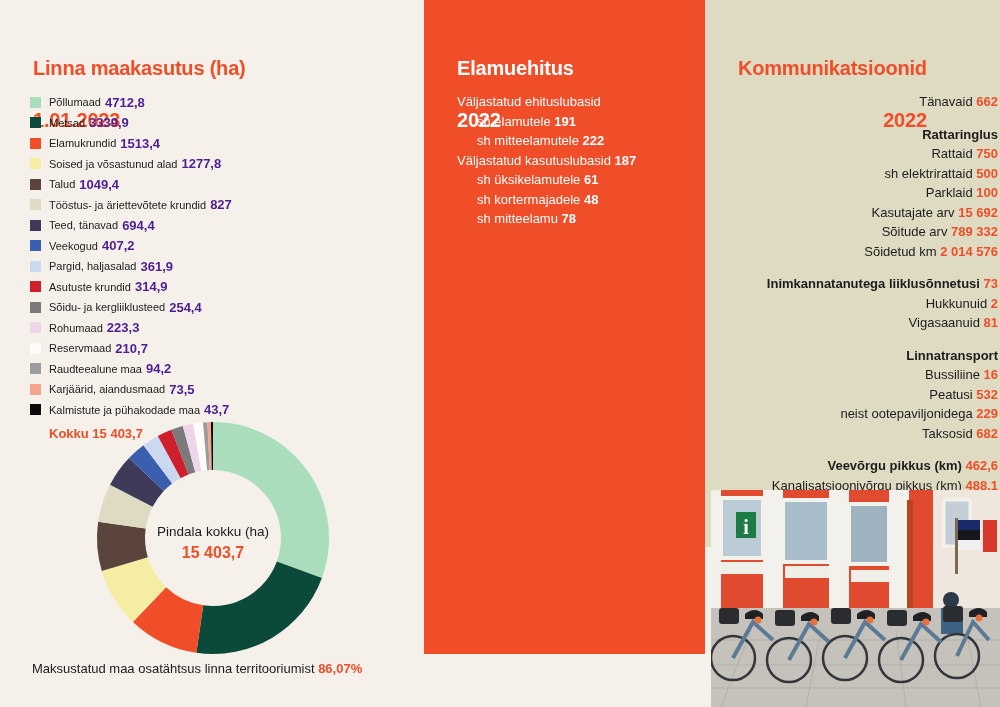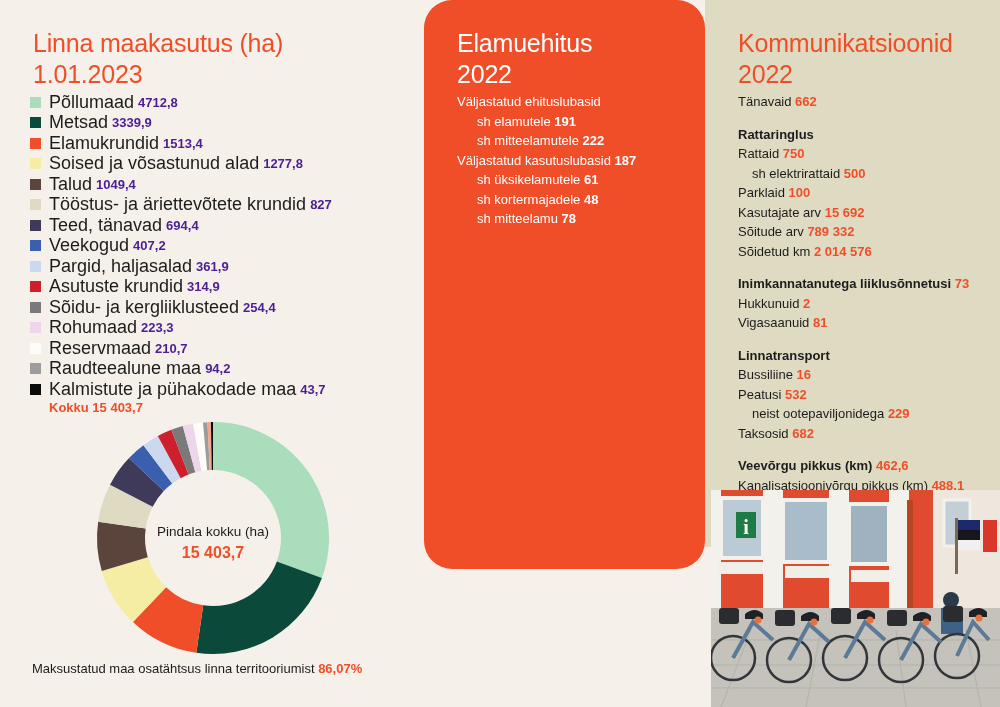--- a/index.html
+++ b/index.html
@@ -6,39 +6,39 @@
   html, body {
     width: 1000px; height: 707px;
     font-family: "Liberation Sans", sans-serif;
     background: #F5F0E9;
     overflow: hidden;
   }
   .page { position: relative; width: 1000px; height: 707px; background: #F5F0E9; }
 
   
   .col-left   { position: absolute; left: 0;   top: 0; width: 424px; height: 707px; background: #F5F0E9; }
-  .col-mid    { position: absolute; left: 424px; top: 0; width: 281px; height: 569px; background: #F04E28; border-radius: 28px; }
-  .col-right  { position: absolute; left: 705px; top: 0; width: 295px; height: 547px; background: #DFDBC2; }
-
-  
-  .h-title { font-size: 25px; font-weight: normal; line-height: 1.22; letter-spacing: -0.2px; }
+  .col-mid    { position: absolute; left: 424px; top: 0; width: 281px; height: 654px; background: #F04E28; }
+  .col-right  { position: absolute; left: 705px; top: 0; width: 295px; height: 547px; background: #DFDBC2; text-align: right; }
+
+  
+  .h-title { font-size: 20px; font-weight: bold; line-height: 1.22; letter-spacing: -0.2px; margin-top: 28px; }
   .h-orange { color: #F04E28; }
   .h-white  { color: #FFFFFF; }
 
   .col-left .head  { position: absolute; left: 33px; top: 28px; }
   .col-mid  .head  { position: absolute; left: 33px; top: 28px; }
   .col-right .head { position: absolute; left: 33px; top: 28px; }
 
   
   .legend { position: absolute; left: 30px; top: 92px; width: 380px; }
   .legend-row { display: flex; align-items: center; height: 20.5px; }
   .swatch { width: 11px; height: 11px; flex: 0 0 11px; margin-right: 8px; }
-  .lg-label { font-size: 18px; color: #1C1C1C; white-space: nowrap; }
+  .lg-label { font-size: 11px; color: #1C1C1C; white-space: nowrap; }
   .lg-val { font-size: 13px; color: #4c1d95; font-weight: bold; margin-left: 4px; }
-  .legend-total { display: flex; align-items: flex-start; height: 21px; padding-left: 19px; }
+  .legend-total { display: flex; align-items: flex-end; height: 21px; padding-left: 19px; }
   .lg-total-text { font-size: 13px; color: #F04E28; font-weight: bold; }
 
   
   .donut-wrap { position: absolute; left: 93px; top: 418px; width: 240px; height: 240px; }
   .donut-svg { display: block; }
   .donut-center-1 { font-size: 13.5px; fill: #1C1C1C; }
   .donut-center-2 { font-size: 16px; fill: #F04E28; font-weight: bold; }
 
   
   .note { position: absolute; left: 32px; top: 661px; font-size: 13px; color: #1C1C1C; white-space: nowrap; text-align: right; }
@@ -137,20 +137,25 @@
         </div>
         <div class="legend-row">
           <span class="swatch" style="background: rgb(253, 252, 248);"></span>
           <span class="lg-label">Reservmaad</span>
           <span class="lg-val">210,7</span>
         </div>
         <div class="legend-row">
           <span class="swatch" style="background: rgb(156, 156, 156);"></span>
           <span class="lg-label">Raudteealune maa</span>
           <span class="lg-val">94,2</span>
+        </div>
+        <div class="legend-row">
+          <span class="swatch" style="background: rgb(242, 165, 140);"></span>
+          <span class="lg-label">Karjäärid, aiandusmaad</span>
+          <span class="lg-val">73,5</span>
         </div>
         <div class="legend-row">
           <span class="swatch" style="background: rgb(10, 10, 10);"></span>
           <span class="lg-label">Kalmistute ja pühakodade maa</span>
           <span class="lg-val">43,7</span>
         </div>
         <div class="legend-total">
           <span class="lg-total-text">Kokku 15 403,7</span>
         </div>
       </div>

